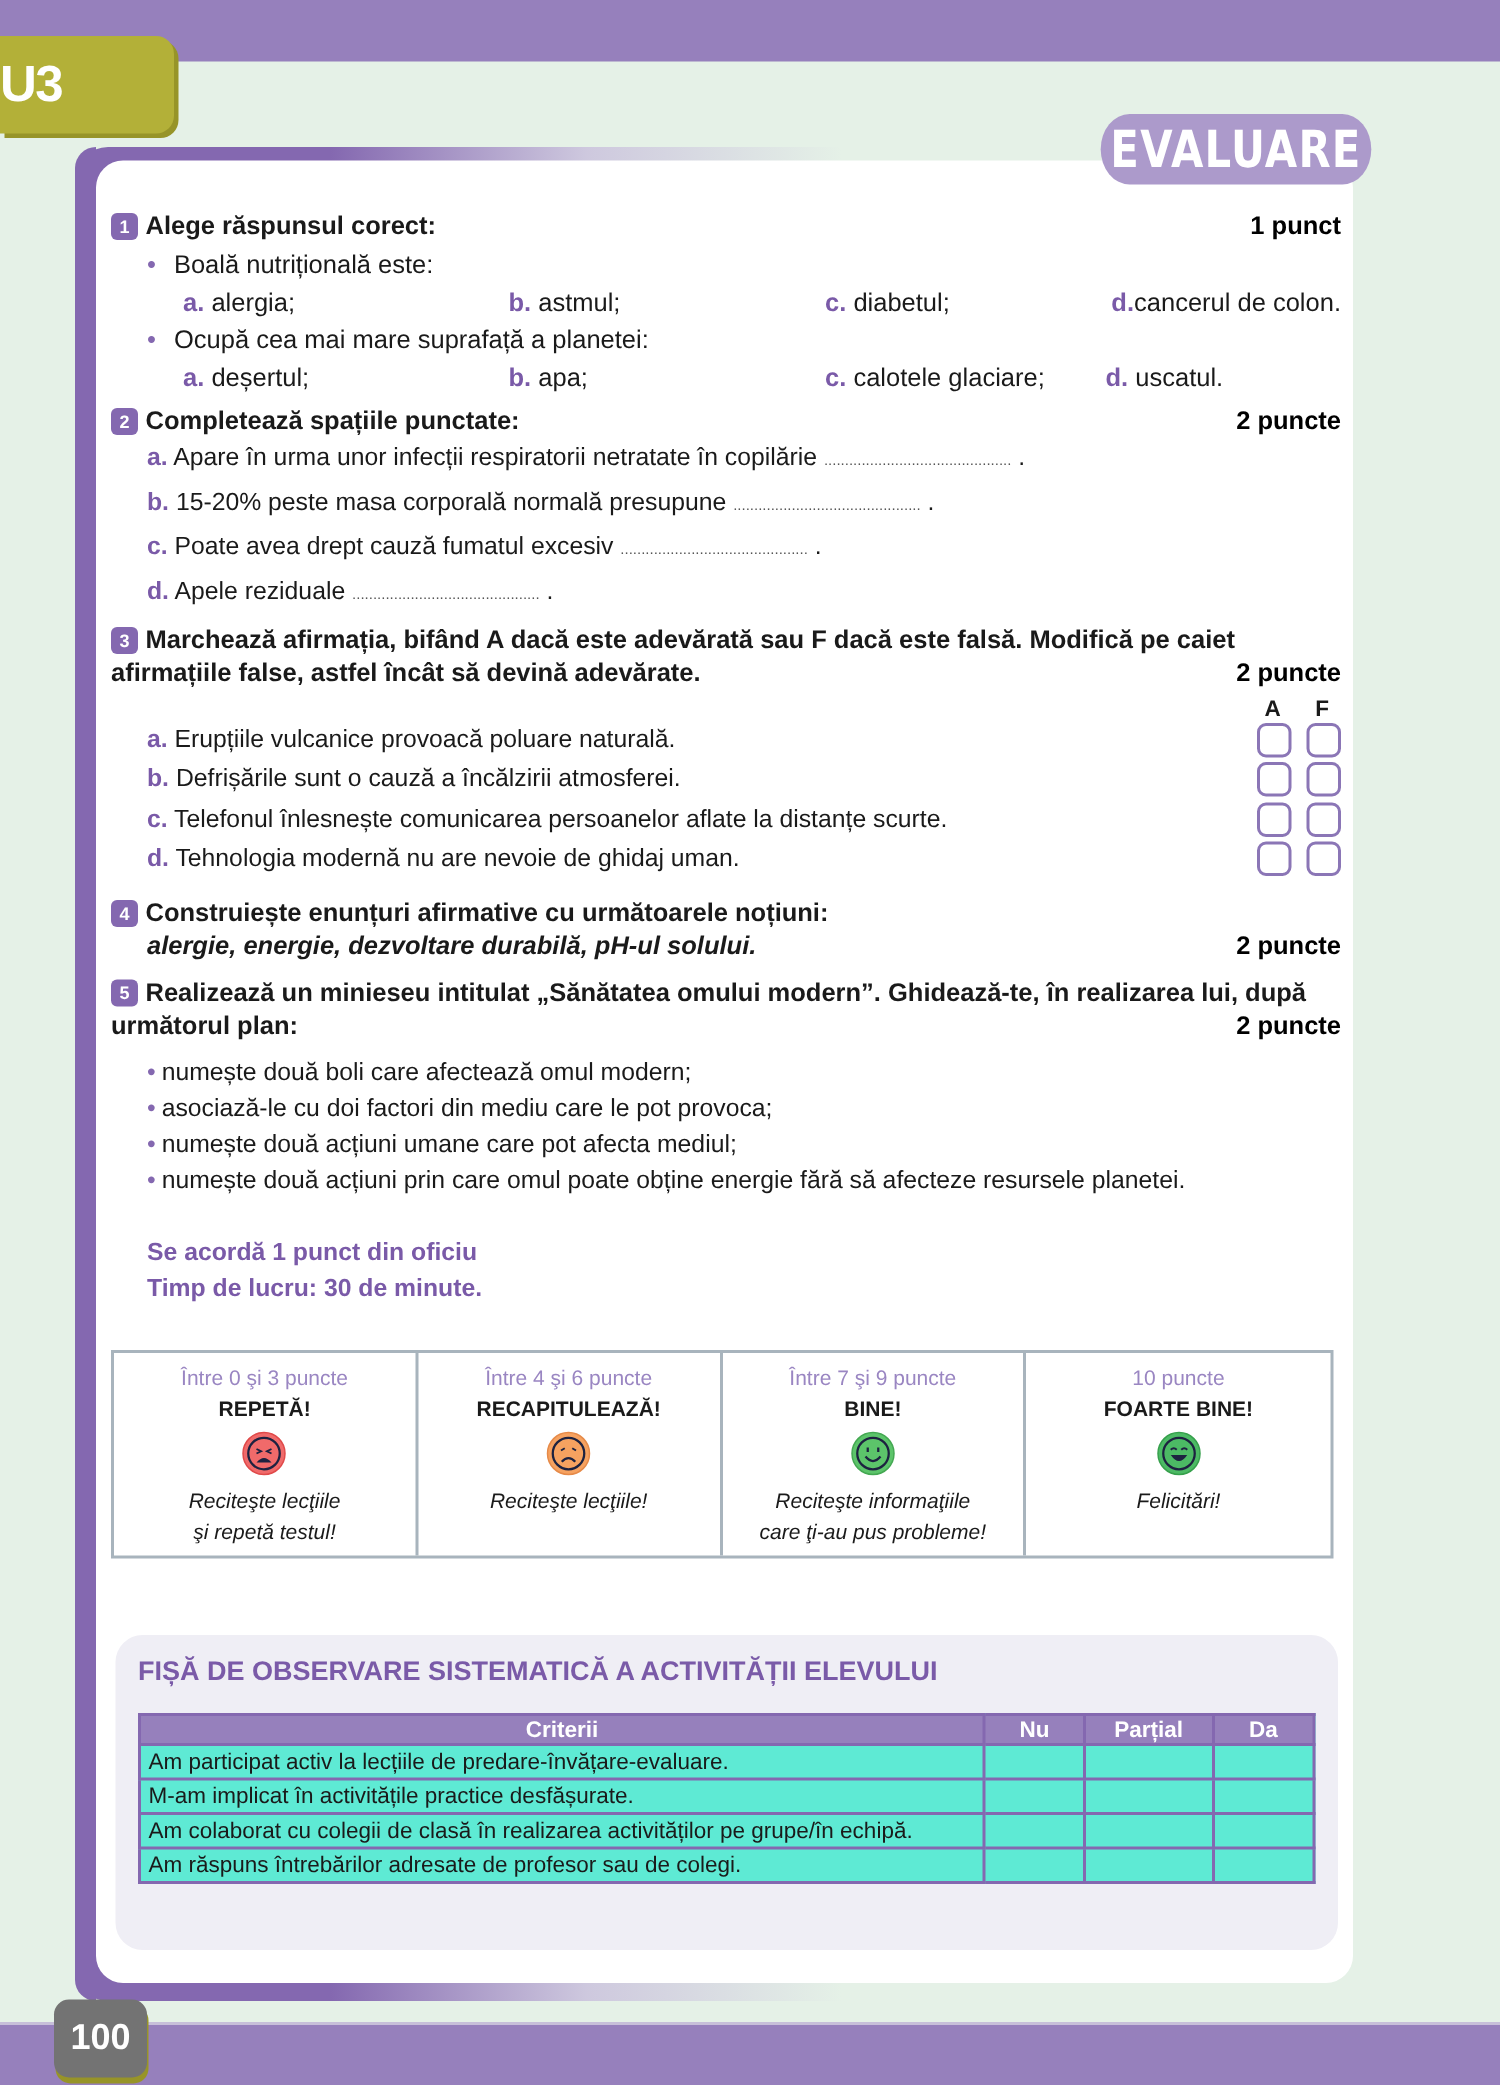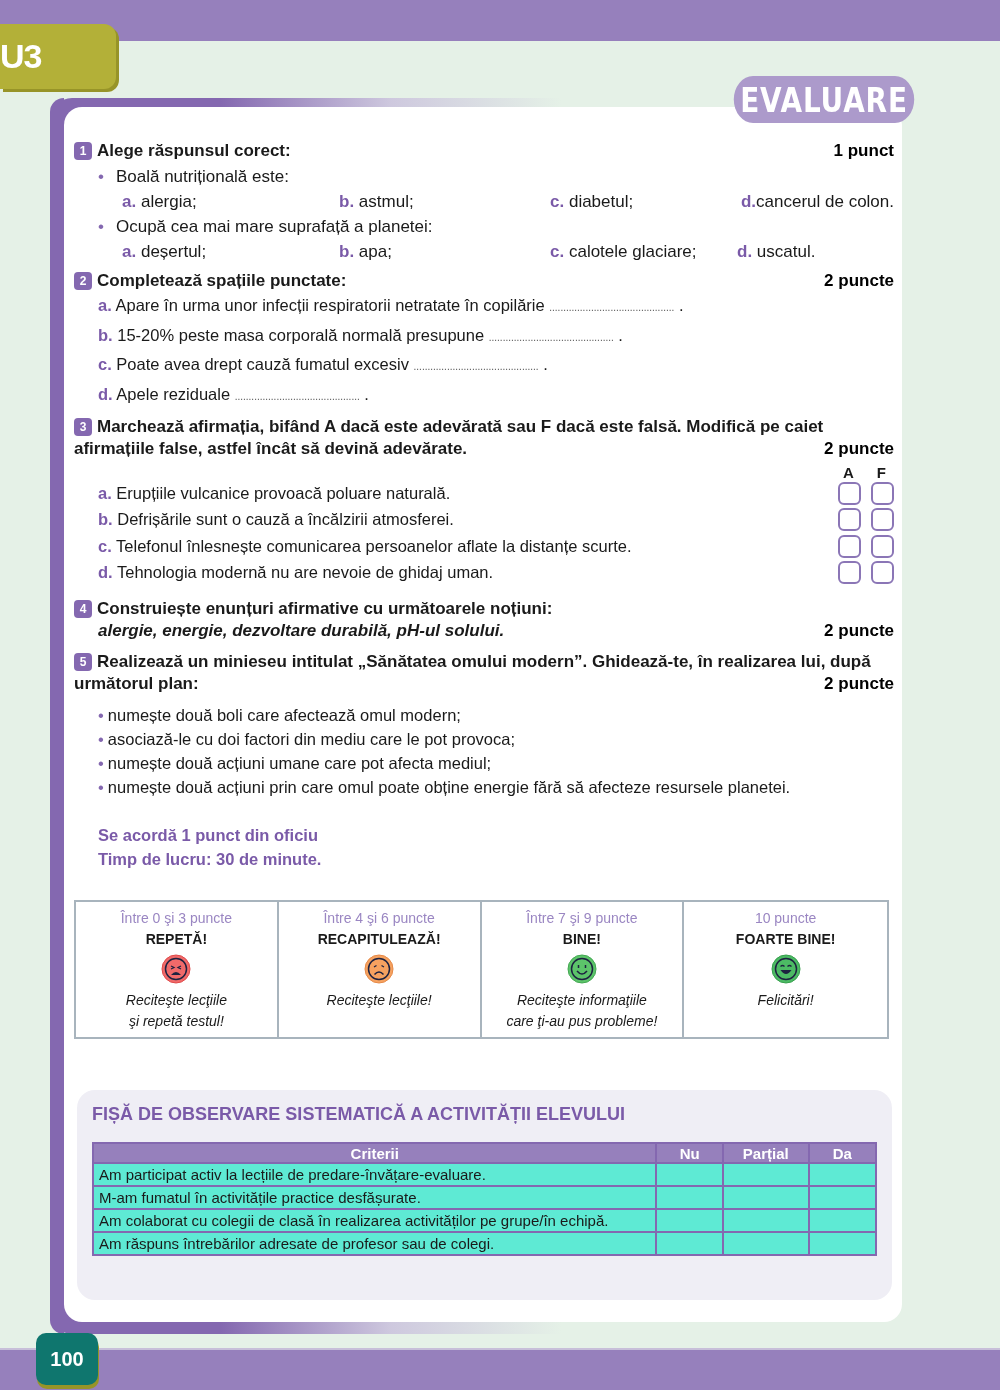--- a/index.html
+++ b/index.html
@@ -1,21 +1,21 @@
 <!DOCTYPE html>
 <html><head>
 <meta charset="utf-8">
 <style>
   * { box-sizing: border-box; margin: 0; padding: 0; }
   html, body { width: 1000px; height: 1390px; overflow: hidden; }
   body { background: #e5f1e7; font-family: "Liberation Sans", sans-serif; color: #1a1a1a; position: relative; }
   .top-band { position: absolute; left: 0; top: 0; width: 1000px; height: 41px; background: #9680bc; }
   .bottom-band { position: absolute; left: 0; bottom: 0; width: 1000px; height: 42px; background: #9680bc; border-top: 2px solid #c7bfd9; }
   .unit-tab { position: absolute; left: 0; top: 24px; width: 116px; height: 65px; background: #b3b038; border-radius: 0 12px 12px 0; box-shadow: 3px 3px 0 #979428; color: #fff; font-weight: bold; font-size: 34px; display: flex; align-items: center; letter-spacing: -1px; }
-  .page-tab { position: absolute; left: 36px; top: 1333px; width: 62px; height: 52px; background: #0f766e; border-radius: 10px; box-shadow: 1px 4px 0 #979428; color: #fff; font-weight: bold; font-size: 20px; display: flex; align-items: center; justify-content: center; }
+  .page-tab { position: absolute; left: 36px; top: 1333px; width: 62px; height: 52px; background: #737373; border-radius: 10px; box-shadow: 1px 4px 0 #979428; color: #fff; font-weight: bold; font-size: 24px; display: flex; align-items: center; justify-content: center; }
   .frame { position: absolute; left: 50px; top: 98px; width: 852px; height: 1236px; border-radius: 22px; background: linear-gradient(90deg, #8468b0 0%, #8468b0 20%, rgba(200,190,220,0.8) 40%, rgba(229,241,231,0) 60%); }
   .frame::before { content: ""; position: absolute; left: 0; top: 0; width: 14px; height: 100%; background: #8468b0; border-radius: 22px 0 0 22px; }
   .sheet { position: absolute; left: 64px; top: 107px; width: 838px; height: 1215px; background: #fff; border-radius: 18px; }
   .eval-pill { position: absolute; left: 714px; top: 76px; width: 220px; height: 47px; background: #ac9acb; border-radius: 24px; color: #fff; font-size: 34px; font-weight: bold; display: flex; align-items: center; justify-content: center; letter-spacing: 1px; font-family: "DejaVu Sans", sans-serif; transform: scaleX(0.82); transform-origin: center; }
   .content { position: absolute; left: 74px; top: 140px; width: 820px; font-size: 17px; }
   .q-head { display: flex; justify-content: space-between; align-items: baseline; font-weight: bold; font-size: 17px; line-height: 22px; }
   .q-num { display: inline-block; width: 18px; height: 18px; background: #8468b0; color: #fff; border-radius: 4px; font-size: 12px; text-align: center; line-height: 18px; margin-right: 5px; vertical-align: 1px; }
   .pts { color: #000000; font-weight: bold; white-space: nowrap; }
   .bullet-line { padding-left: 24px; line-height: 25px; position: relative; }
   .bullet-line .dot { color: #8468b0; margin-right: 12px; }
@@ -229,21 +229,21 @@
       </tr>
     </thead>
     <tbody>
       <tr>
           <td>Am participat activ la lecțiile de predare-învățare-evaluare.</td>
           <td></td>
           <td></td>
           <td></td>
         </tr>
       <tr>
-          <td>M-am fumatul în activitățile practice desfășurate.</td>
+          <td>M-am implicat în activitățile practice desfășurate.</td>
           <td></td>
           <td></td>
           <td></td>
         </tr>
       <tr>
           <td>Am colaborat cu colegii de clasă în realizarea activităților pe grupe/în echipă.</td>
           <td></td>
           <td></td>
           <td></td>
         </tr>

